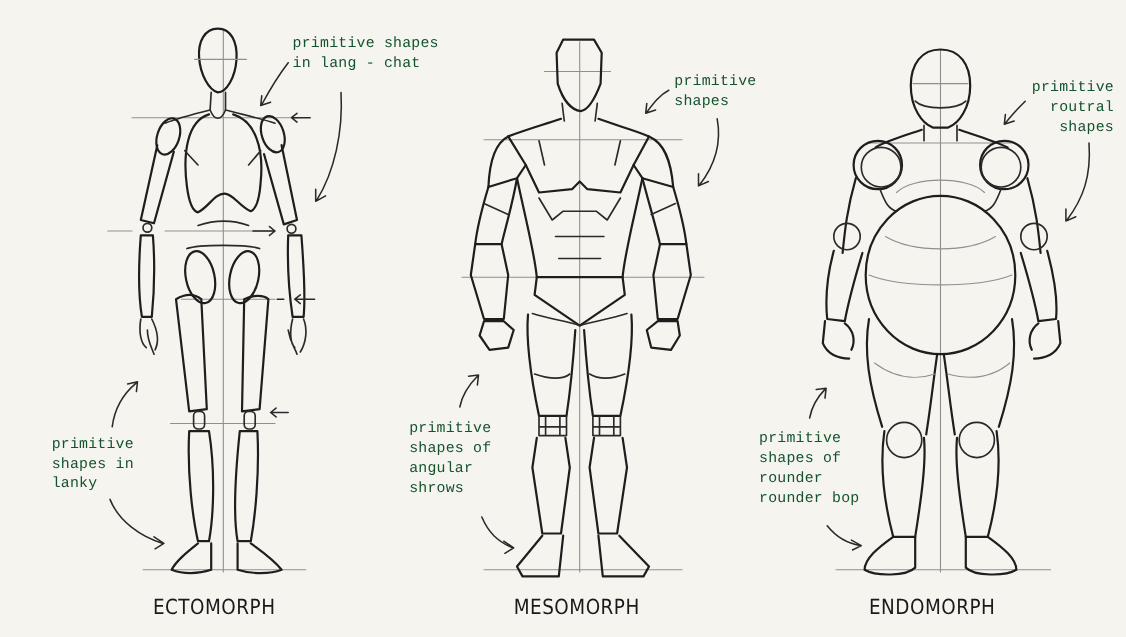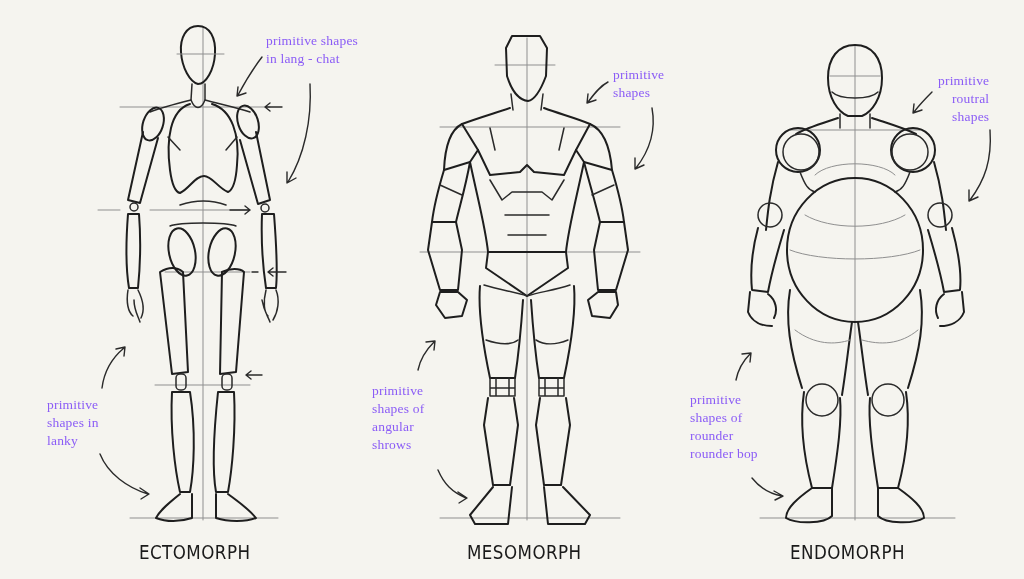--- a/index.html
+++ b/index.html
@@ -1,18 +1,18 @@
 <!DOCTYPE html>
 <html><head>
 <meta charset="utf-8">
 <style>
   html,body{margin:0;padding:0;}
   body{width:1024px;height:579px;background:#f5f4ef;overflow:hidden;position:relative;font-family:"DejaVu Sans",sans-serif;}
   #canvas{position:absolute;left:0;top:0;width:1024px;height:579px;}
-  .note{position:absolute;color:#8b5cf6;font-family:Liberation Serif, serif;font-size:13.5px;line-height:18px;letter-spacing:0.2px;white-space:pre;}
+  .note{position:absolute;color:#14532d;font-family:Liberation Mono, monospace;font-size:13.5px;line-height:18px;letter-spacing:0.2px;white-space:pre;}
   .label{position:absolute;color:#1a1a1a;font-family:"DejaVu Sans",sans-serif;font-size:19px;letter-spacing:0.5px;transform:scaleX(0.88);transform-origin:left center;}
   svg .ink{fill:none;stroke:#1e1e1e;stroke-width:2;stroke-linecap:round;stroke-linejoin:round;}
   svg .ink2{fill:none;stroke:#2a2a2a;stroke-width:1.5;stroke-linecap:round;stroke-linejoin:round;}
   svg .guide{fill:none;stroke:#8f8f8f;stroke-width:1;stroke-linecap:round;}
   svg .arrow{fill:none;stroke:#2a2a2a;stroke-width:1.4;stroke-linecap:round;stroke-linejoin:round;}
 </style>
 </head>
 <body>
 
 <div id="canvas">

